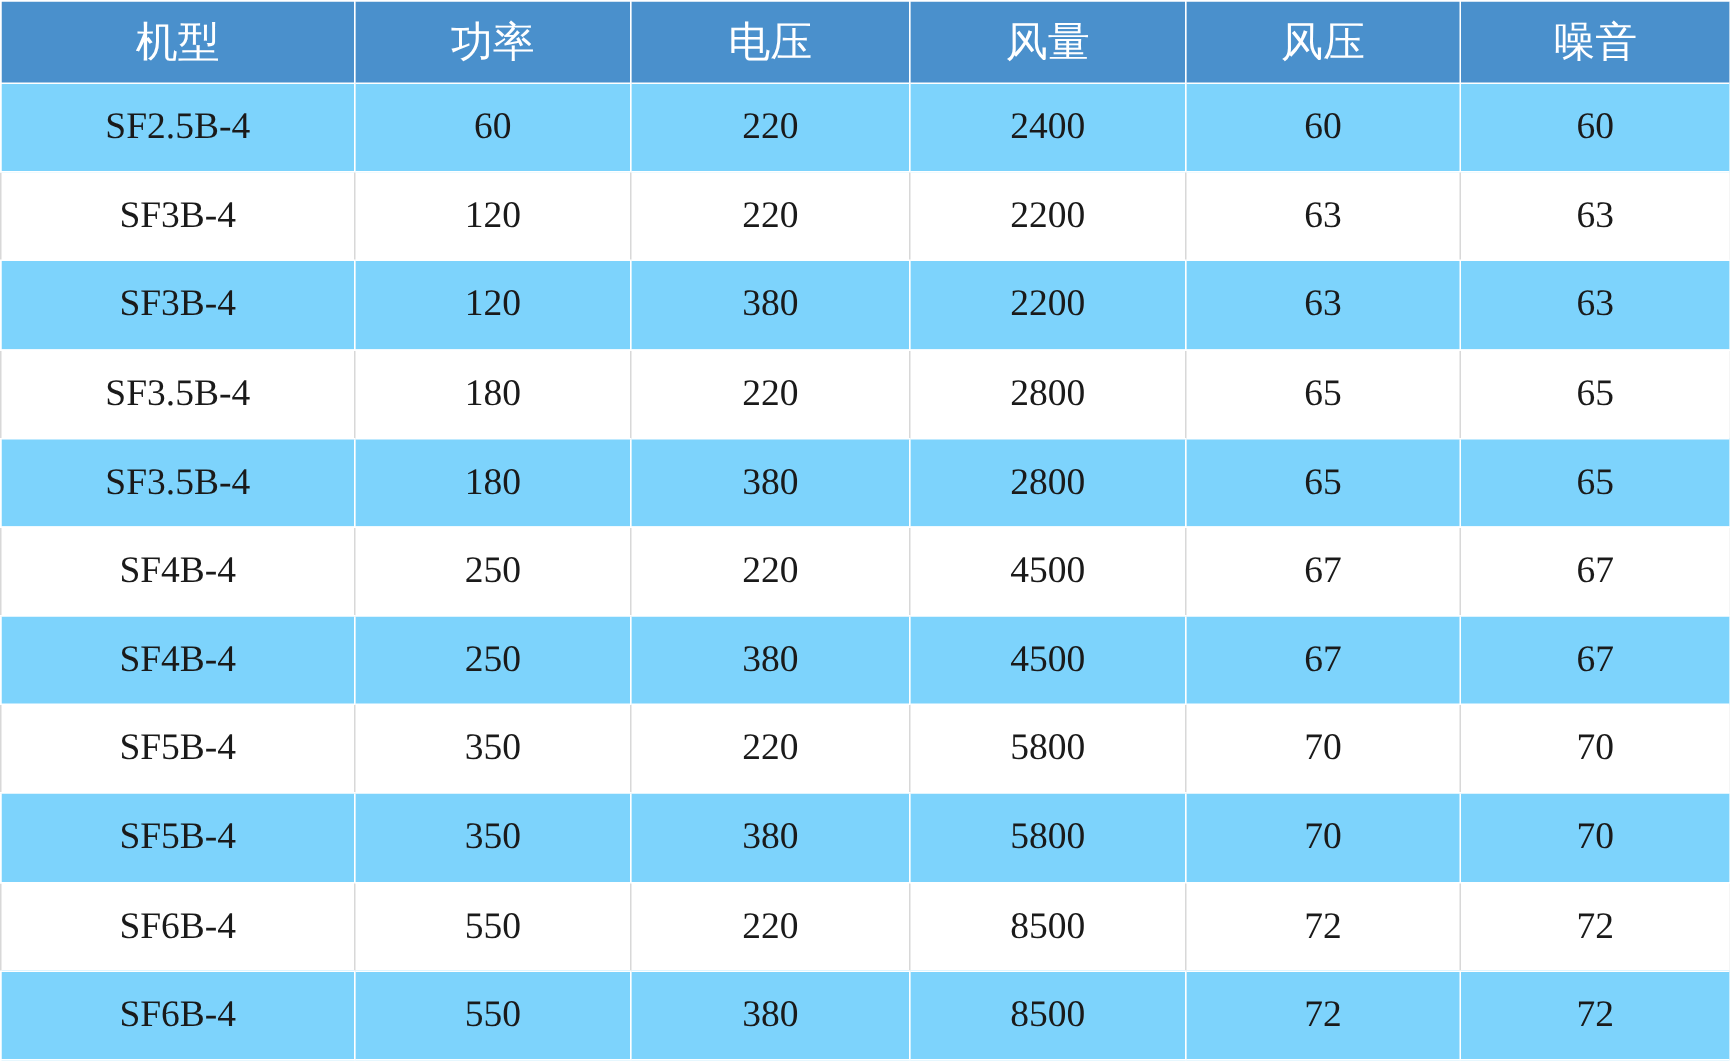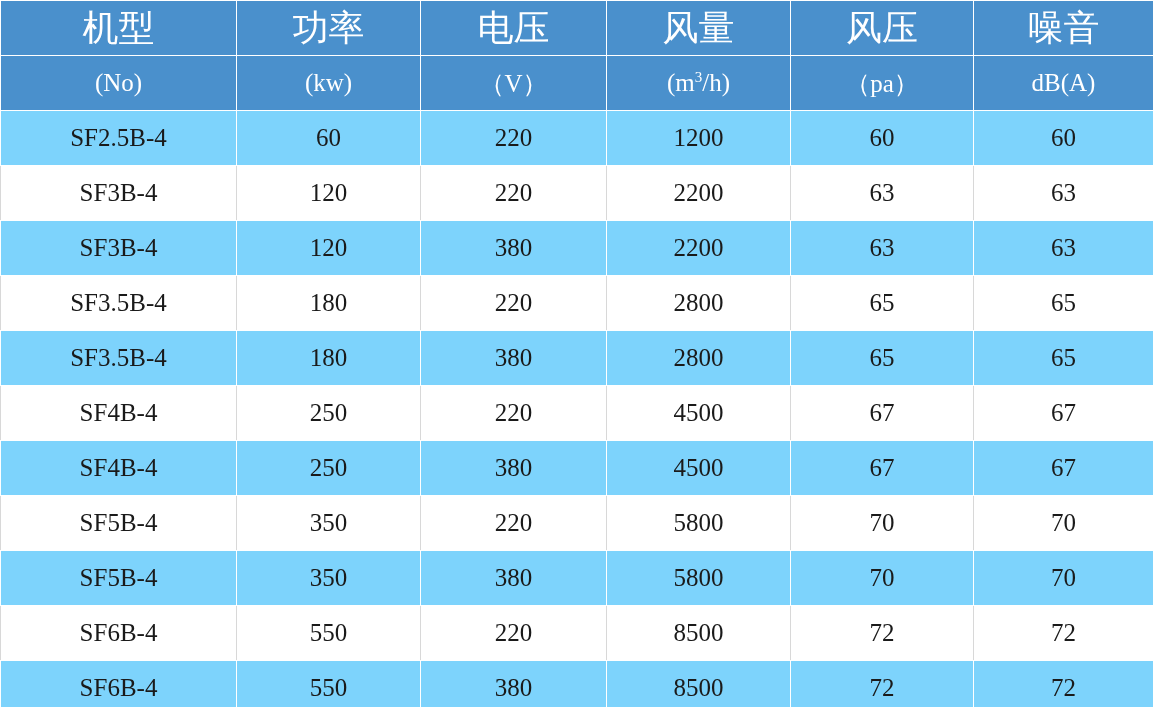--- a/index.html
+++ b/index.html
@@ -31,21 +31,21 @@
     border: 1px solid #ffffff;
     text-align: center;
     vertical-align: middle;
     padding: 0;
     font-weight: normal;
   }
   thead th {
     background: #4a90cc;
     color: #ffffff;
     height: 54px;
-    font-size: 36px;
+    font-size: 28px;
   }
   thead tr.header-units th {
     font-size: 25px;
     height: 54px;
   }
   thead th .unit-sup {
     font-size: 15px;
     vertical-align: super;
   }
   tbody td {
@@ -85,35 +85,27 @@
   </colgroup>
   <thead>
     <tr class="header-titles">
       <th>机型</th>
       <th>功率</th>
       <th>电压</th>
       <th>风量</th>
       <th>风压</th>
       <th>噪音</th>
     </tr>
-    <tr class="header-units">
-      <th>(No)</th>
-      <th>(kw)</th>
-      <th>（V）</th>
-      <th><span>(m</span><span class="unit-sup">3</span><span>/h)</span></th>
-      <th>（pa）</th>
-      <th>dB(A)</th>
-    </tr>
   </thead>
   <tbody>
     <tr class="shade">
       <td>SF2.5B-4</td>
       <td>60</td>
       <td>220</td>
-      <td>1200</td>
+      <td>2400</td>
       <td>60</td>
       <td>60</td>
     </tr>
     <tr class="plain">
       <td>SF3B-4</td>
       <td>120</td>
       <td>220</td>
       <td>2200</td>
       <td>63</td>
       <td>63</td>

